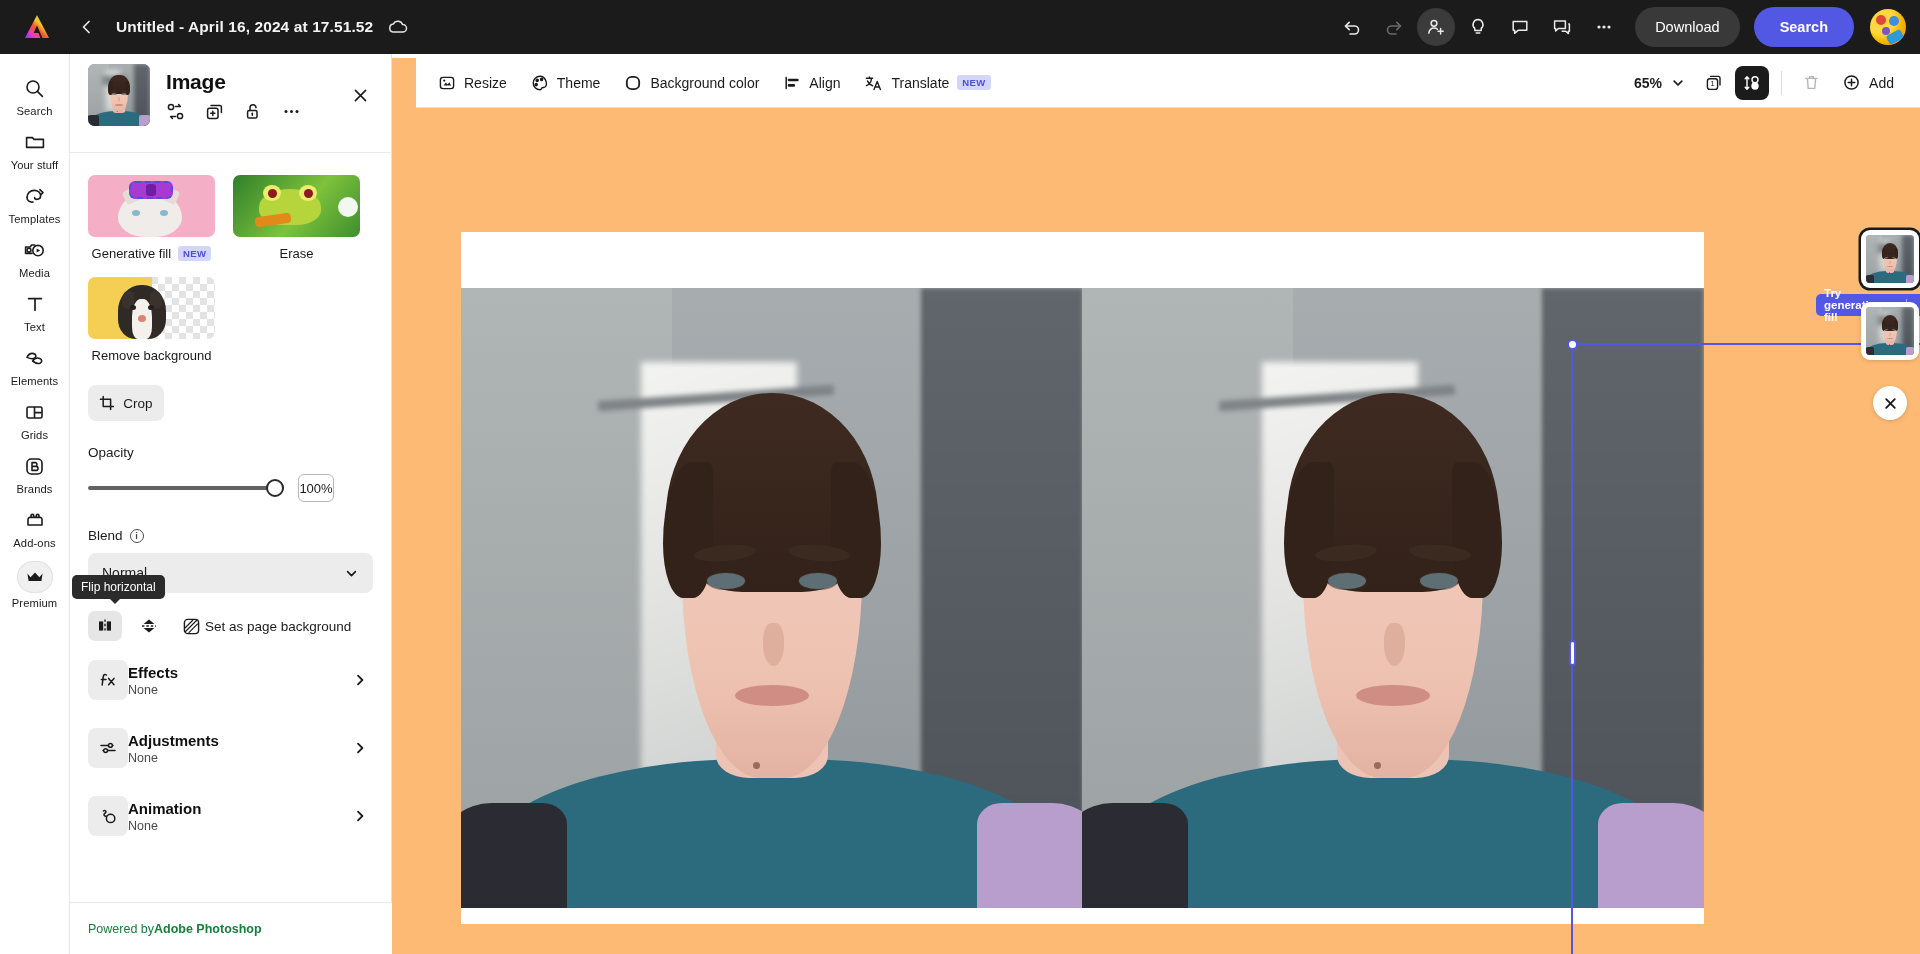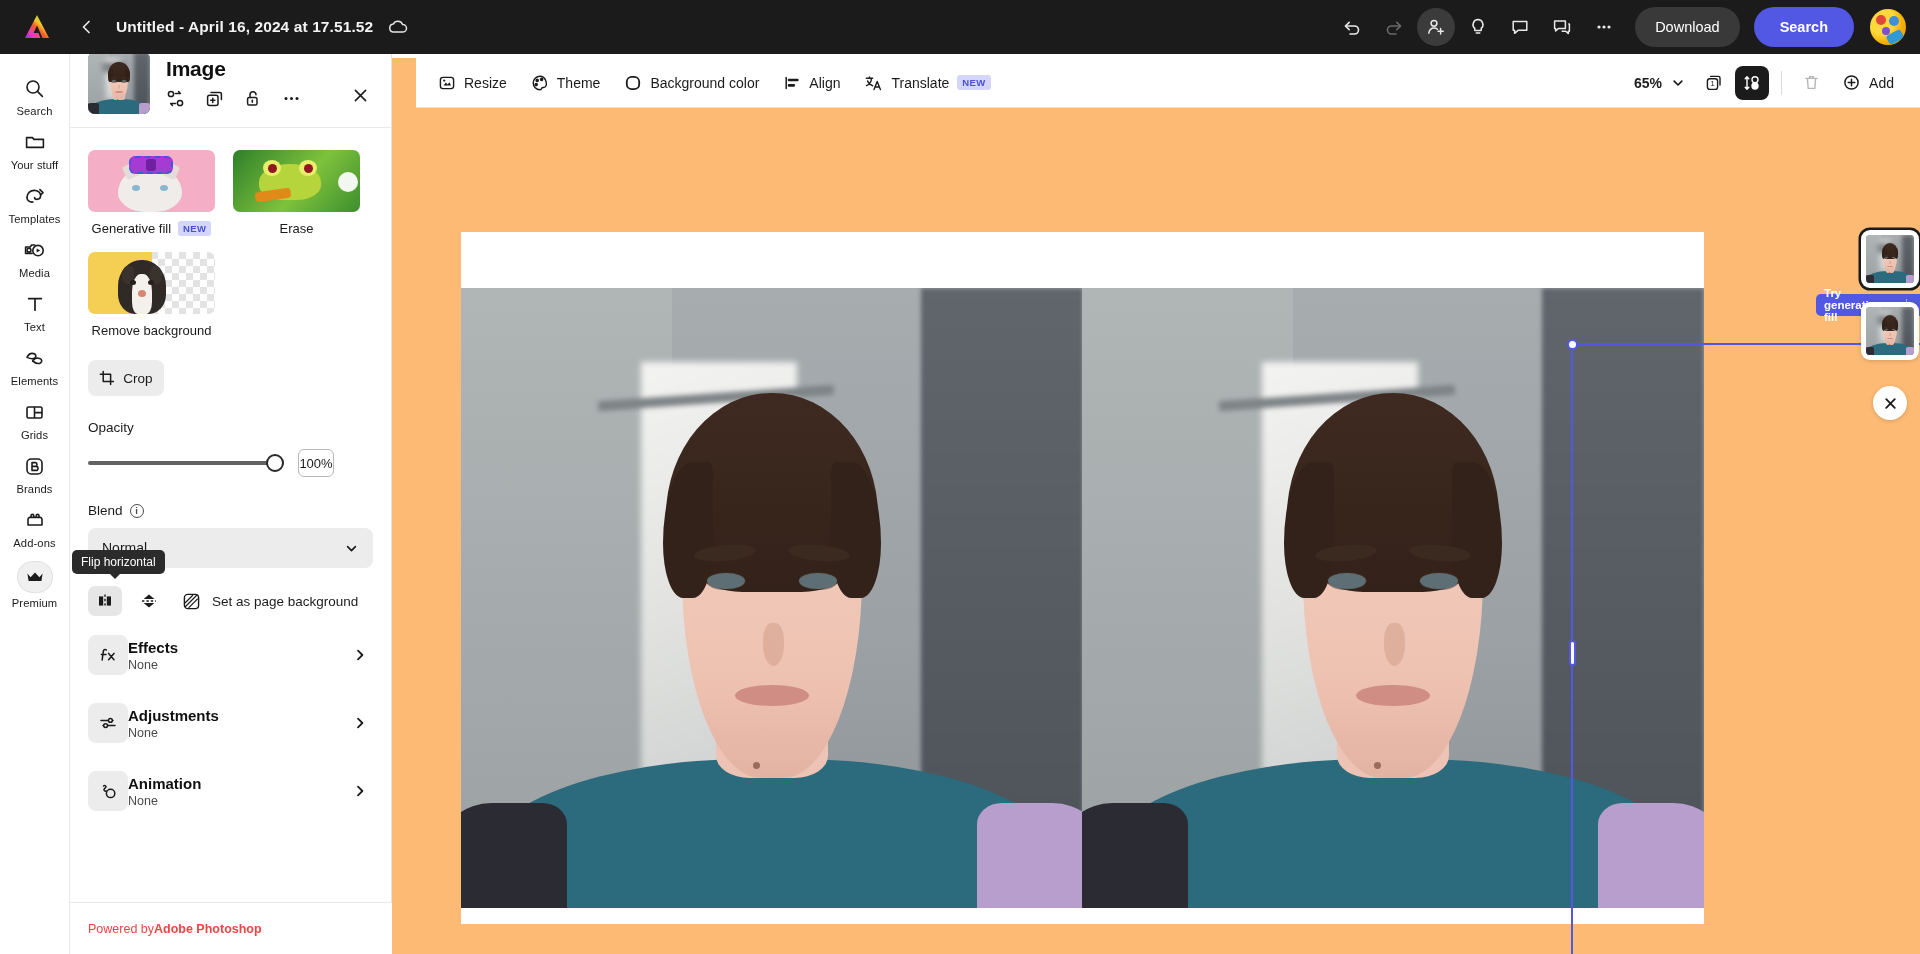--- a/index.html
+++ b/index.html
@@ -70,21 +70,21 @@
     width: 36px; height: 32px; border-radius: 16px;
     background: #f0f0f0; box-shadow: 0 0 0 1px #e2e2e2 inset;
   }
 
   
   .panel {
     position: absolute; top: 54px; left: 70px; width: 322px; height: 900px;
     background: #fff; border-right: 1px solid #e2e2e2; z-index: 25;
   }
   .panel-head {
-    height: 74px; display: flex; align-items: center; padding: 0 16px 16px 18px;
+    height: 99px; display: flex; align-items: center; padding: 0 16px 16px 18px;
     border-bottom: 1px solid #eaeaea; position: relative;
   }
   .panel-thumb {
     width: 62px; height: 62px; border-radius: 7px; overflow: hidden; flex: none;
     position: relative; background: #8d9296;
   }
   .panel-head-txt { margin-left: 16px; flex: 1; }
   .panel-title { font-size: 21px; font-weight: 700; color: #101010; letter-spacing: -.2px;}
   .panel-actions { display: flex; align-items: center; gap: 20px; margin-top: 8px; }
   .pa-ico { cursor: pointer; color: #1b1b1b; display:flex; }
@@ -138,21 +138,21 @@
   }
   .blend-select .chev { margin-left: auto; color:#1b1b1b; }
 
   .flip-row { display: flex; align-items: center; gap: 10px; margin-top: 18px; position: relative; }
   .flip-btn {
     width: 34px; height: 30px; border-radius: 7px; display: flex; align-items: center;
     justify-content: center; cursor: pointer;
   }
   .flip-btn.active { background: #e6e6e6; }
   .setbg {
-    display: flex; align-items: center; gap: 11px; cursor: pointer; margin-left: 6px;
+    display: flex; align-items: center; gap: 4px; cursor: pointer; margin-left: 6px;
     font-size: 13.5px; color: #1b1b1b;
   }
   .tooltip {
     position: absolute; left: -16px; top: -36px; background: #2b2b2b; color: #fff;
     font-size: 12px; padding: 5px 9px; border-radius: 5px; white-space: nowrap; z-index: 12;
   }
   .tooltip::after {
     content: ''; position: absolute; left: 38px; bottom: -5px; width: 0; height: 0;
     border-left: 5px solid transparent; border-right: 5px solid transparent; border-top: 5px solid #2b2b2b;
   }
@@ -165,21 +165,21 @@
     display: flex; align-items: center; justify-content: center; flex: none; color:#1b1b1b;
   }
   .lr-txt { margin-left: 0; flex: 1; }
   .lr-title { font-size: 15px; font-weight: 700; color: #101010; }
   .lr-sub { font-size: 12.5px; color: #4b4b4b; margin-top: 2px; }
   .lr-chev { color: #1b1b1b; font-size: 15px; margin-right: 6px; }
 
   .panel-foot {
     position: absolute; bottom: 0; left: 0; width: 322px; height: 52px;
     border-top: 1px solid #eaeaea; display: flex; align-items: center; padding-left: 18px;
-    font-size: 12.5px; color: #ef4444; background:#fff;text-align:right;
+    font-size: 12.5px; color: #15803d; background:#fff;text-align:right;
   }
   .panel-foot b { font-weight: 700; }
 
   
   .canvas-wrap {
     position: absolute; top: 58px; left: 392px; width: 1528px; height: 900px;
     background: #fdba74;
     padding-left: 24px;
   }
   .ctoolbar {

